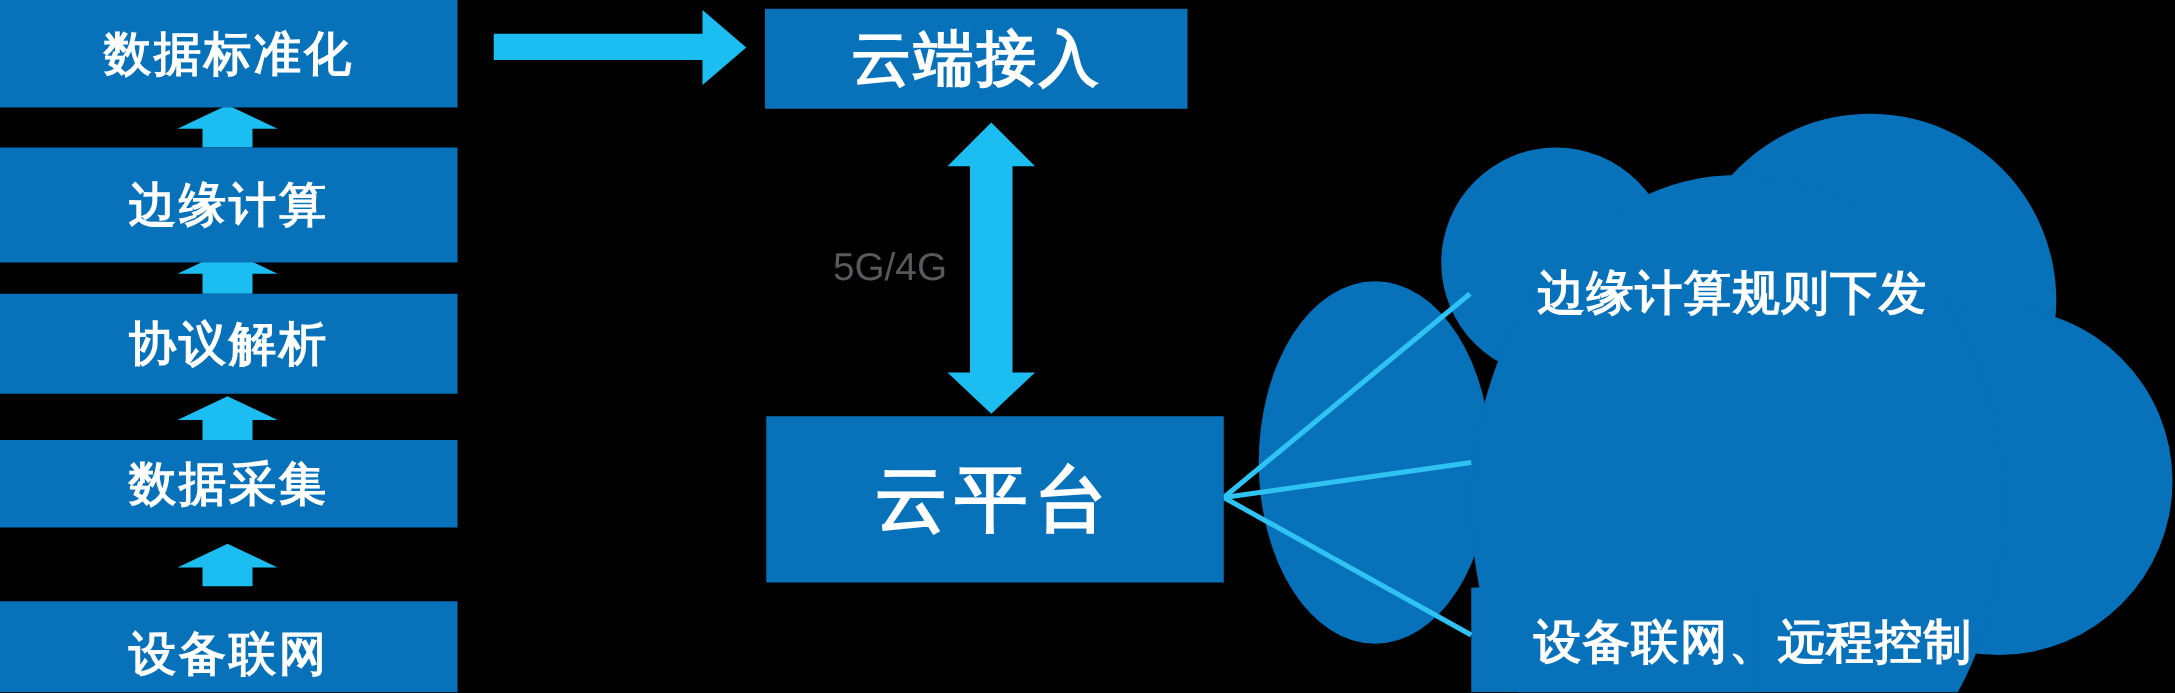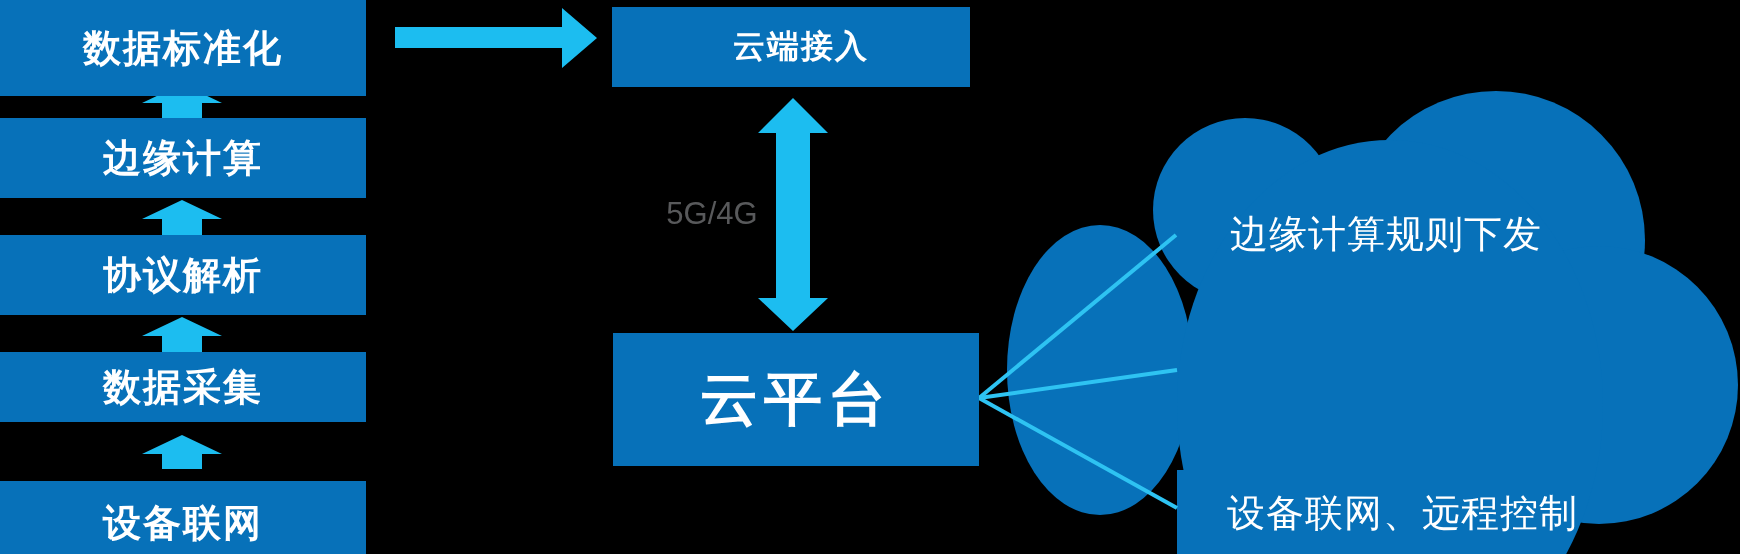--- a/index.html
+++ b/index.html
@@ -28,52 +28,51 @@
     justify-content: center;
     color: #ffffff;
     font-weight: bold;
   }
   .pipeline-box {
     left: 0;
     width: 366px;
     font-size: 38px;
     letter-spacing: 2px;
   }
-  .pb-0 { top: 0;    height: 96px; }
-  .pb-1 { top: 118px; height: 80px; }
+  .pb-0 { top: 0;    height: 86px; }
+  .pb-1 { top: 118px; height: 92px; }
   .pb-2 { top: 235px; height: 80px; }
   .pb-3 { top: 352px; height: 70px; }
   .pb-4 { top: 469px; height: 85px; margin-top: 12px; }
   #cloud-access-box {
     left: 612px; top: 7px;
     width: 338px; height: 80px;
-    font-size: 32px;
+    font-size: 48px;
     letter-spacing: 2px;
-    padding-left: 20px;
   }
   #platform-box {
     left: 613px; top: 333px;
     width: 366px; height: 133px;
     font-size: 58px;
     letter-spacing: 6px;
     text-align: right;
   }
   #link-label {
     position: absolute;
     left: 652px; top: 196px;
     width: 120px;
     text-align: center;
     font-size: 31px;
     color: #58595b;
     font-weight: normal;
   }
   .cloud-text {
     position: absolute;
     color: #ffffff;
-    font-weight: normal;
+    font-weight: bold;
     font-size: 38px;
     white-space: nowrap;
     letter-spacing: 1px;
   }
   .ct-0 { left: 1230px; top: 209px; }
   .ct-1 { left: 1228px; top: 350px; }
   .ct-2 { left: 1227px; top: 488px; }
 </style>
 </head>
 <body>

